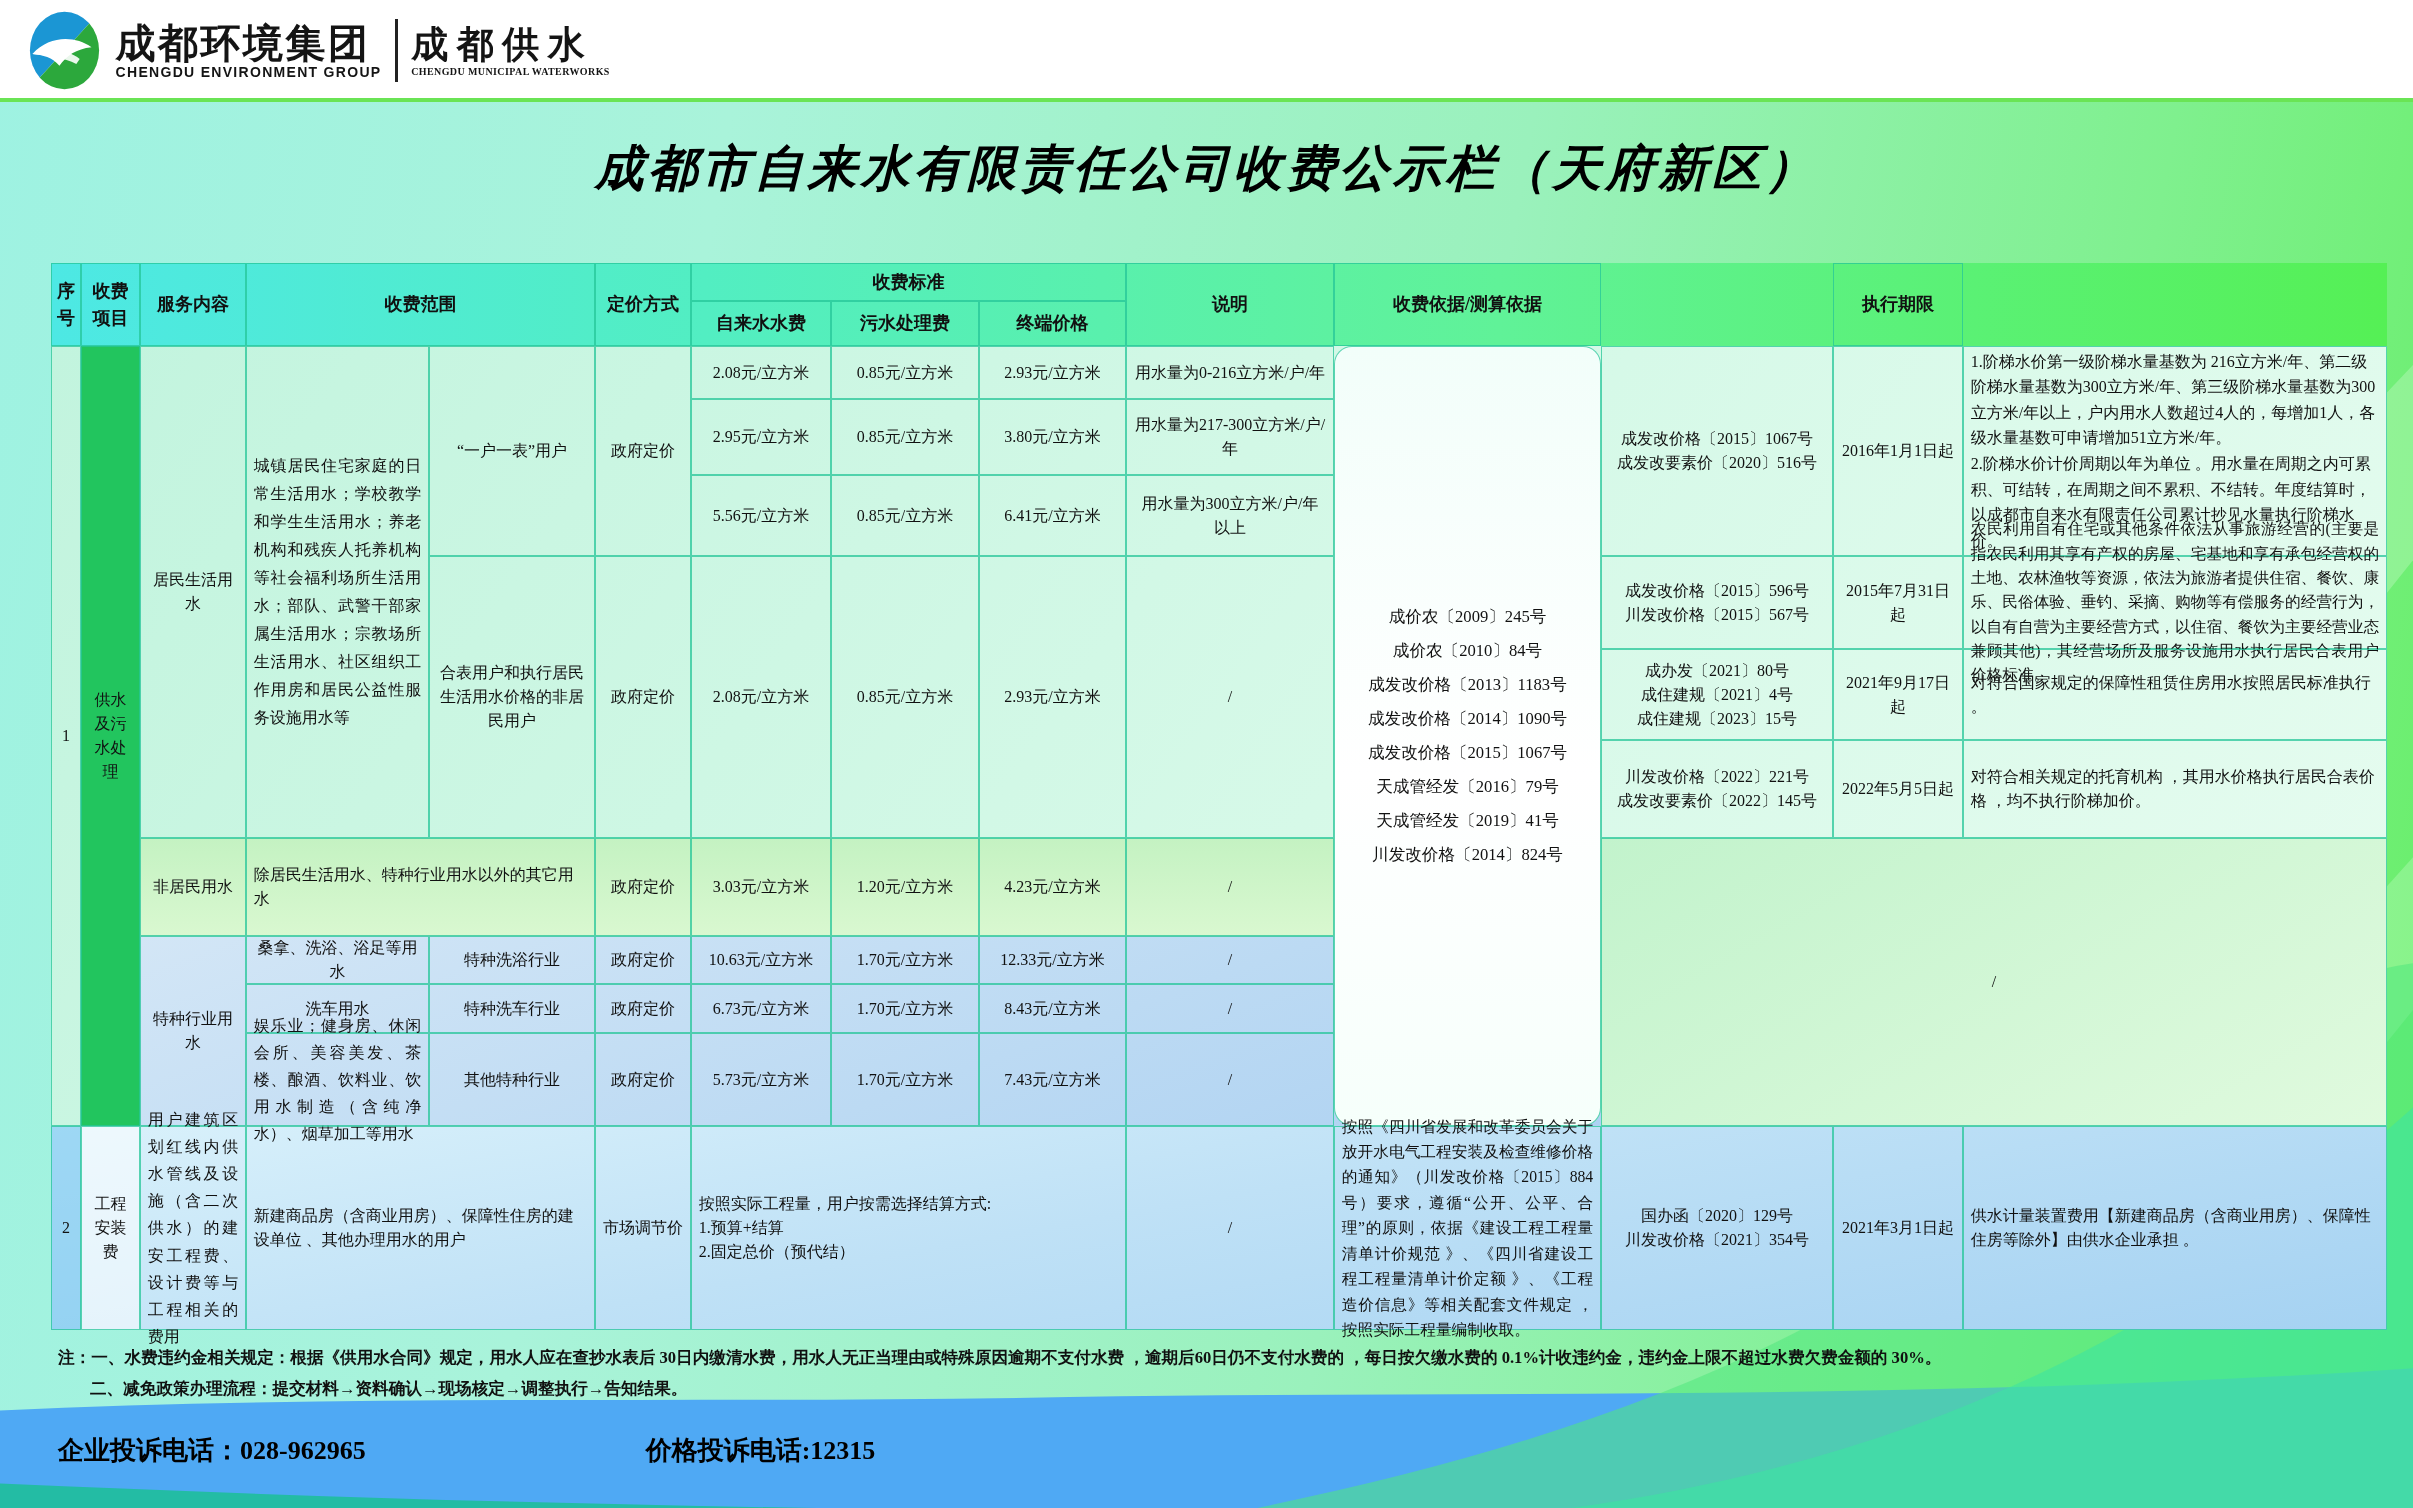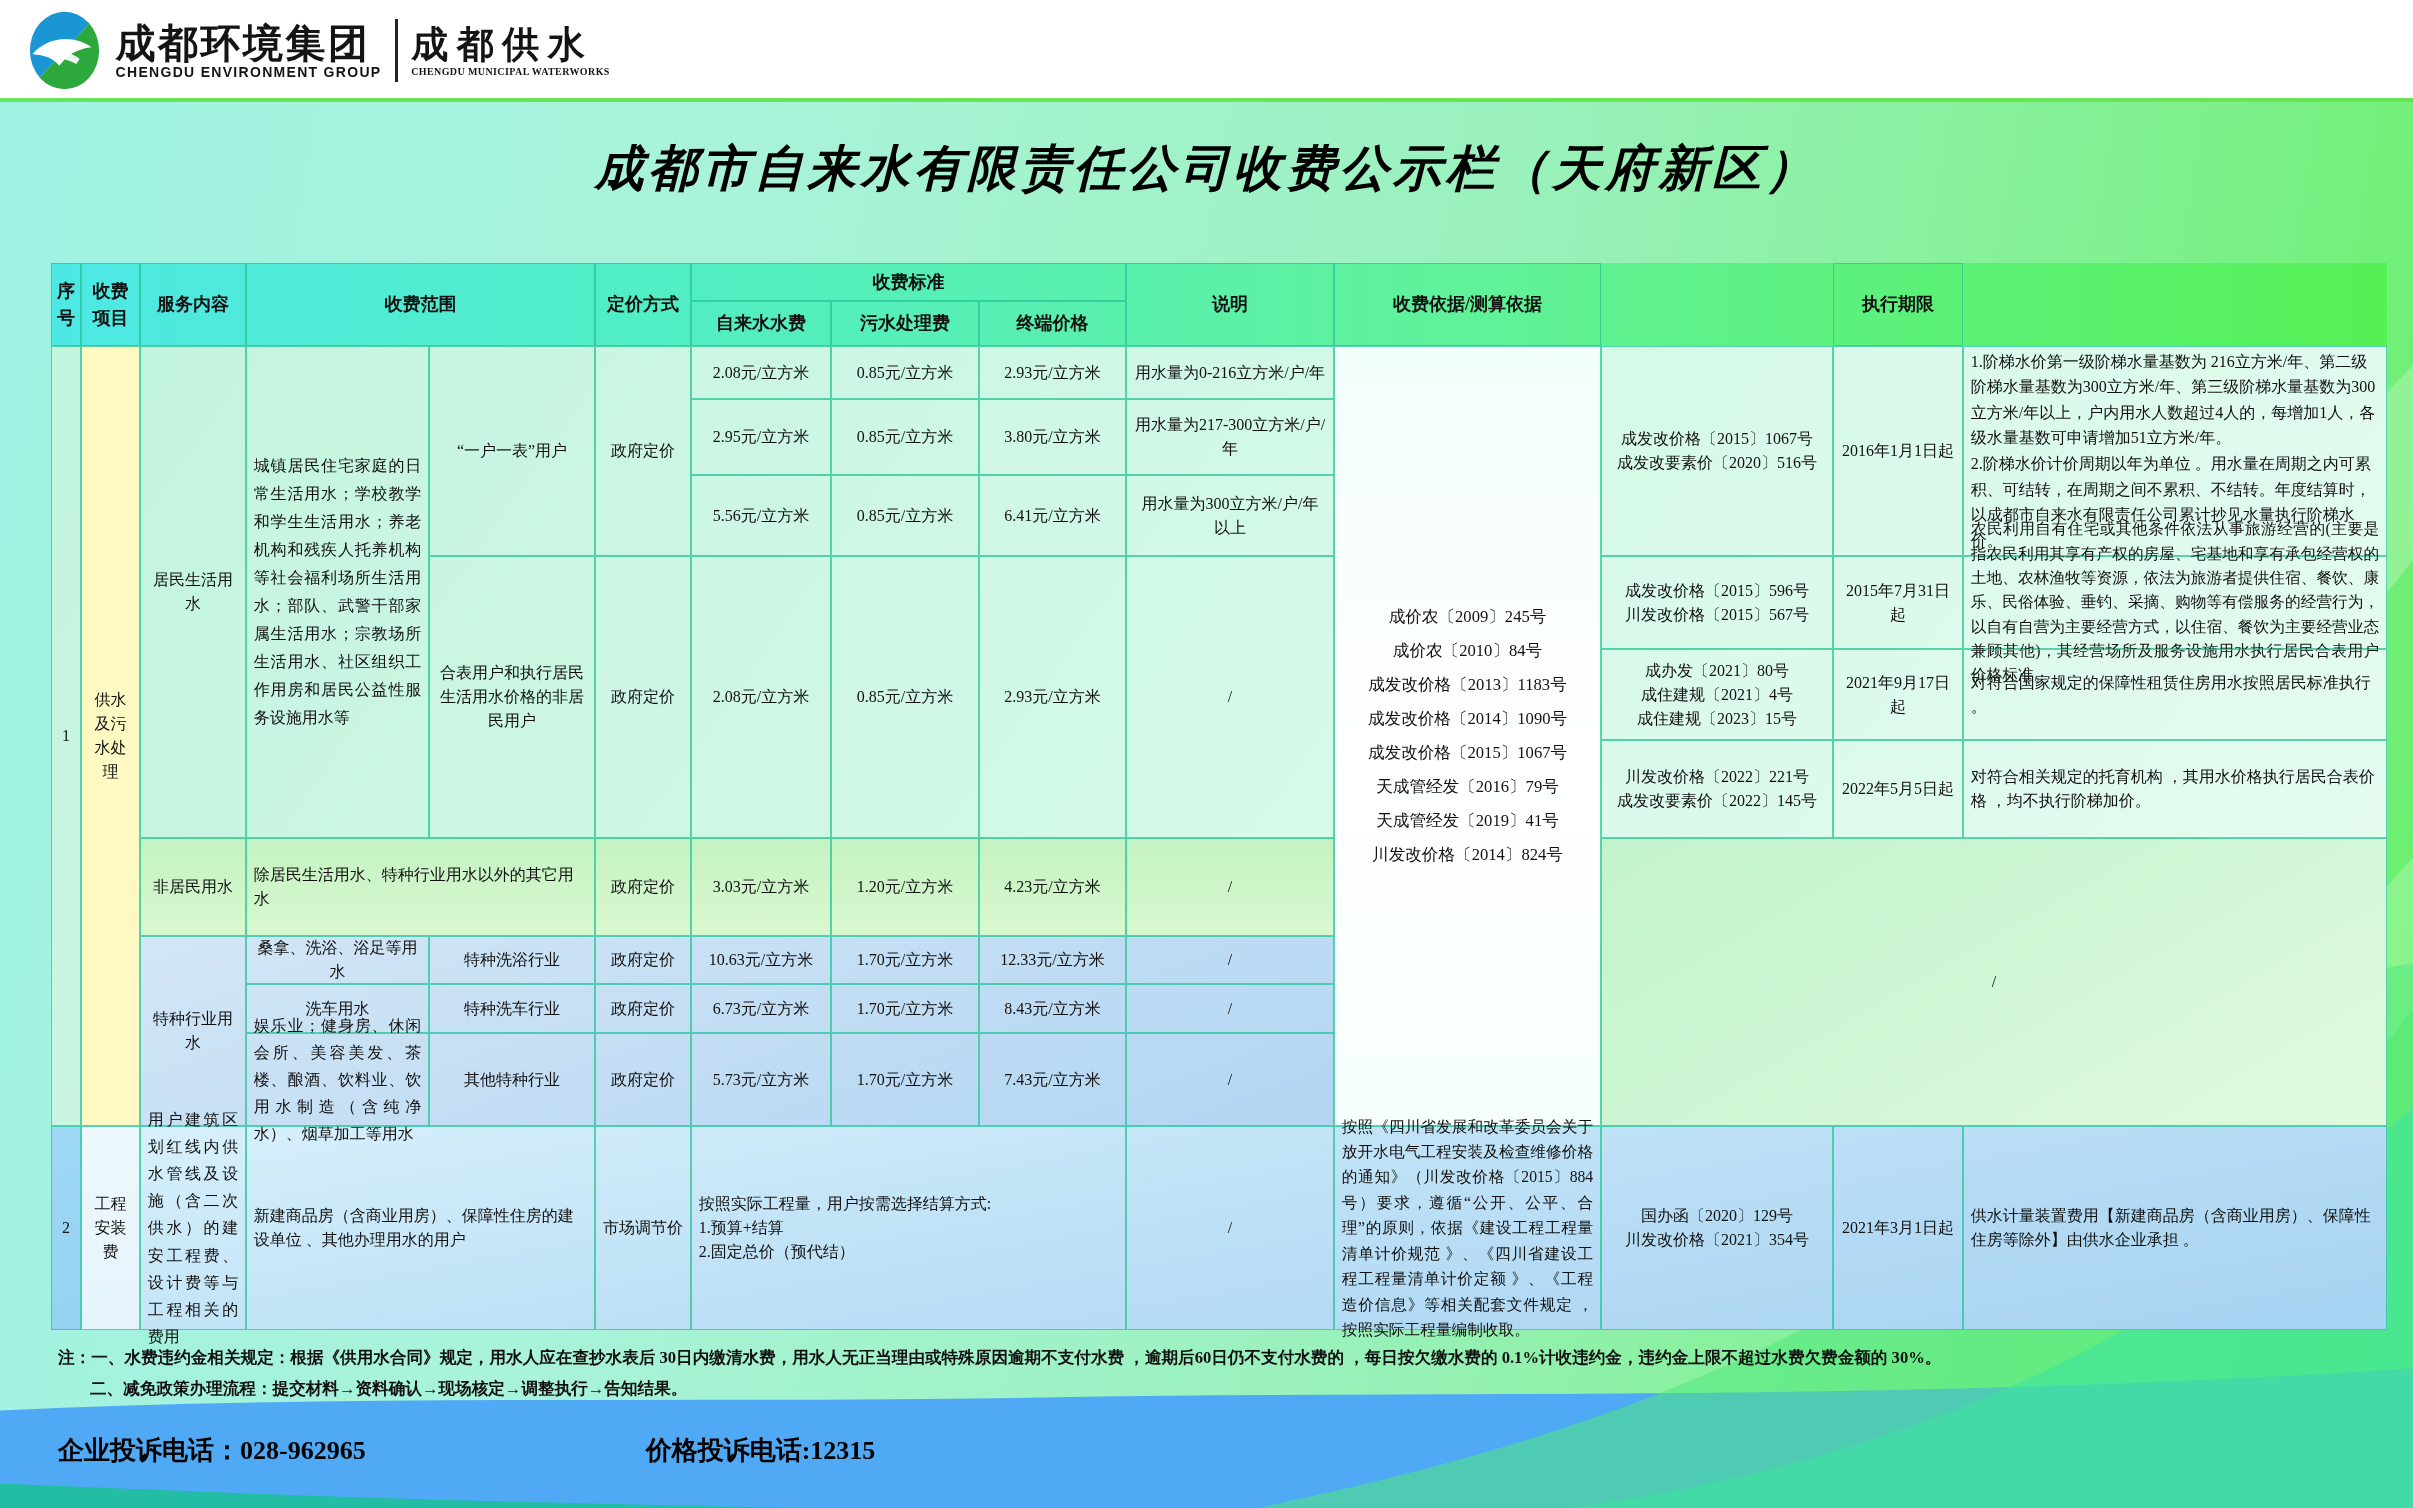--- a/index.html
+++ b/index.html
@@ -21,22 +21,22 @@
   .tbl{position:absolute;left:51px;top:263px;z-index:2;display:grid;
     grid-template-columns:30px 59px 106px 183px 166px 96px 140px 148px 147px 208px 267px 232px 130px 424px;
     grid-template-rows:38px 45px 53px 76px 81px 93px 91px 98px 98px 48px 49px 93px 204px;}
   .c{border:0.8px solid rgba(38,198,152,.75);display:flex;align-items:center;justify-content:center;
      text-align:center;font-size:16px;line-height:1.5;padding:2.5px 6.8px;box-sizing:border-box;position:relative;z-index:2;}
   .hd{font-weight:bold;font-size:18px;background:transparent;}
   .bg{border:none;z-index:1;}
   .pre{white-space:pre-line;}
   .just{text-align:justify;justify-content:flex-start;}
   .lft{text-align:left;justify-content:flex-start;}
-  .basis{line-height:2.05;font-size:16.6px;background:linear-gradient(180deg,#f2fefa,#ffffff 55%,#f6fffb);}
-  .white{background:#fef9c3;}
+  .basis{line-height:2.05;font-size:16.6px;background:linear-gradient(180deg,#f2fefa,#ffffff 55%,#f6fffb);border-radius:18px;}
+  .white{background:#22c55e;}
   .notes{position:absolute;left:58px;top:1343px;width:2122px;z-index:3;font-weight:bold;font-size:16.6px;line-height:1.85;color:#101010;}
   .phones{position:absolute;left:58px;top:1433px;z-index:3;display:flex;gap:280px;font-weight:bold;font-size:26px;color:#000;}
 </style>
 </head>
 <body>
 
 <svg id="deco" viewBox="0 0 2843 1777">
   <path d="M2330,1030 L2720,560 L2843,430 L2843,660 L2500,1090 Z" fill="rgba(230,255,230,0.28)"></path>
   <path d="M2430,1470 L2843,1010 L2843,1190 L2560,1540 Z" fill="rgba(210,255,210,0.30)"></path>
   <path d="M0,1662 C420,1642 860,1654 1260,1646 C1740,1638 2260,1652 2843,1612 L2843,1777 L0,1777 Z" fill="#4fa9f4"></path>

